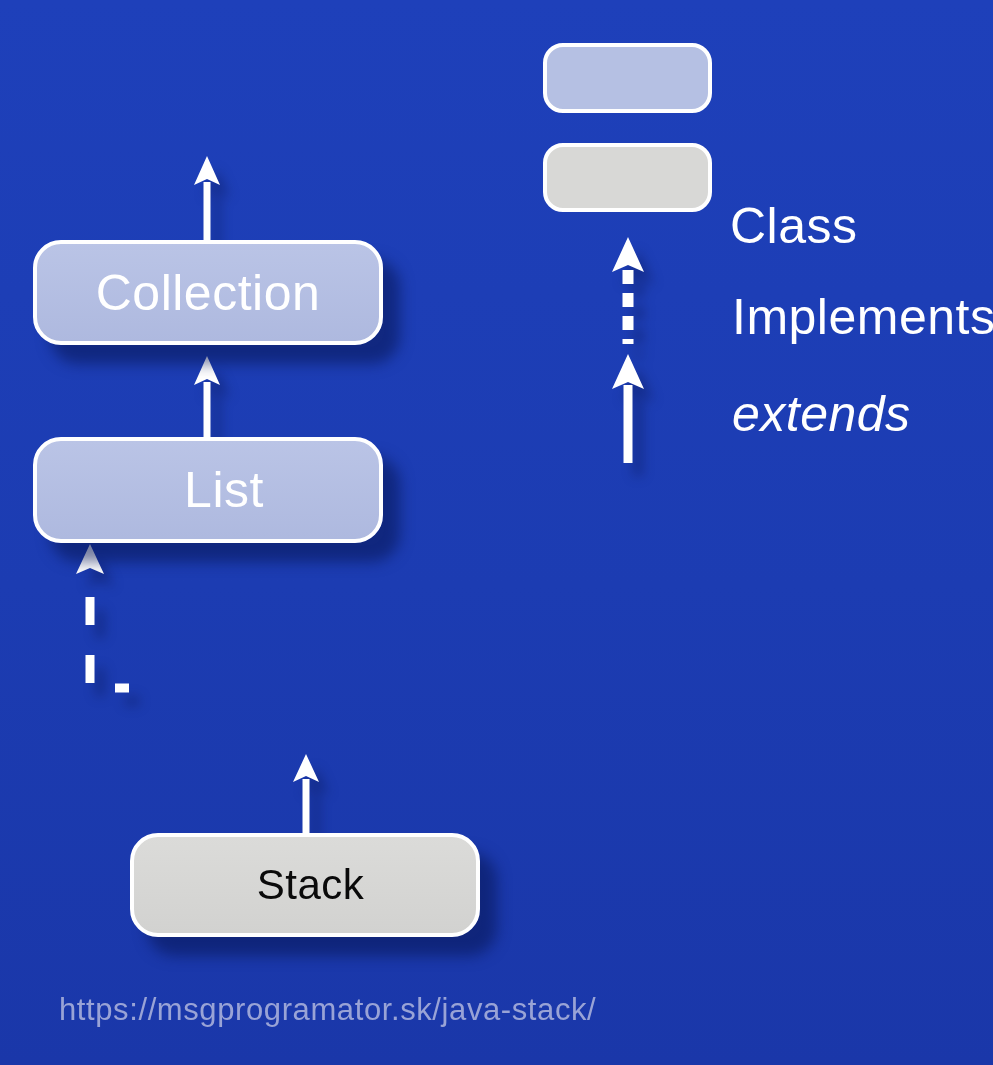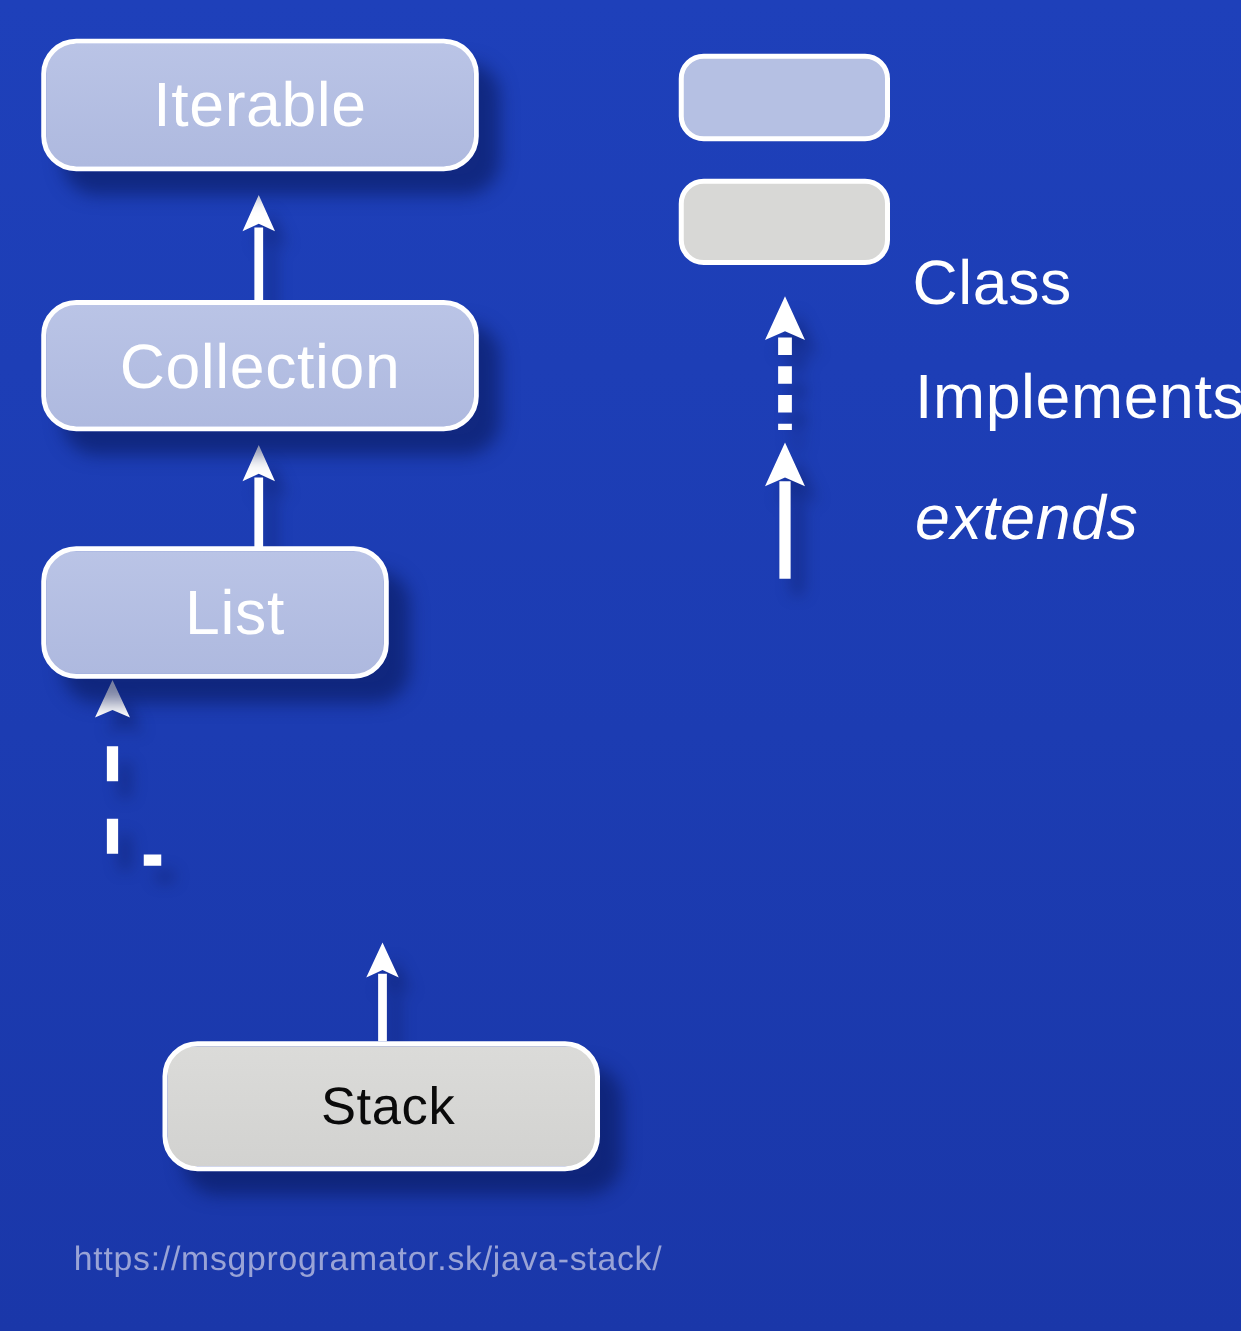--- a/index.html
+++ b/index.html
@@ -31,21 +31,21 @@
     color: #ffffff;
     font-size: 50px;
   }
   .node.cls {
     background: linear-gradient(180deg, #dbdbd9 0%, #d2d2d0 100%);
     color: #0a0a0a;
     font-size: 42px;
   }
   #node-iterable   { left: 33px;  top: 31px;  width: 350px; height: 106px; }
   #node-collection { left: 33px;  top: 240px; width: 350px; height: 105px; }
-  #node-list       { left: 33px;  top: 437px; width: 278px; height: 106px; padding-left: 32px; }
+  #node-list       { left: 33px;  top: 437px; width: 350px; height: 106px; padding-left: 32px; }
   #node-vector     { left: 130px; top: 640px; width: 352px; height: 102px; }
   #node-stack      { left: 130px; top: 833px; width: 350px; height: 104px; padding-left: 11px; }
 
   
   .arrows-layer {
     position: absolute;
     left: 0; top: 0;
     width: 993px; height: 1065px;
     filter: drop-shadow(10px 13px 6px rgba(8, 20, 80, 0.40));
   }
@@ -81,21 +81,21 @@
   #legend-label-interface  { left: 730px; top: 43px;  height: 70px; }
   #legend-label-class      { left: 730px; top: 143px; height: 69px; margin-top: 48px; }
   #legend-label-implements { left: 732px; top: 287px; height: 60px; }
   #legend-label-extends    { left: 732px; top: 384px; height: 60px; font-style: italic; }
 
   
   .footer-url {
     position: absolute;
     left: 59px;
     top: 992px;
-    font-size: 27px;
+    font-size: 31px;
     letter-spacing: 0.6px;
     color: #99a3d6;
     white-space: nowrap;
   }
 </style>
 </head>
 <body>
 
 <div class="stage">
 
@@ -125,23 +125,20 @@
       <line class="dash-legend" x1="628" y1="270" x2="628" y2="344"></line>
       <polygon points="628,237 644,272 628,265 612,272"></polygon>
     </g>
 
     <g>
       <line class="shaft-thick" x1="628" y1="385" x2="628" y2="463"></line>
       <polygon points="628,354 644,389 628,382 612,389"></polygon>
     </g>
   </svg>
 
-  <div class="node interface" id="node-iterable">
-    <span>Iterable</span>
-  </div>
   <div class="node interface" id="node-collection">
     <span>Collection</span>
   </div>
   <div class="node interface" id="node-list">
     <span>List</span>
   </div>
   <div class="node cls" id="node-stack">
     <span>Stack</span>
   </div>
 

